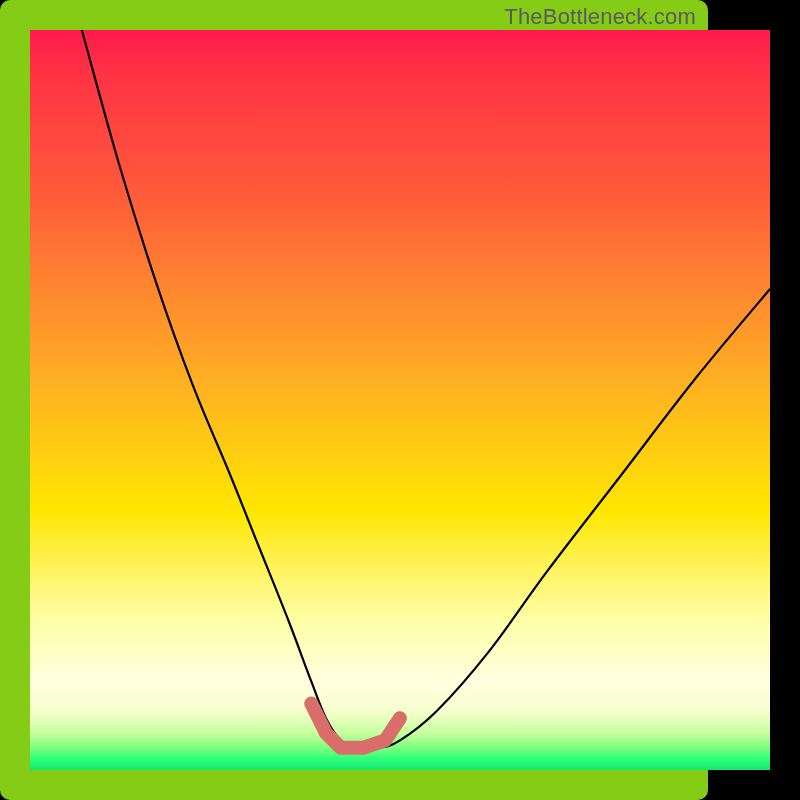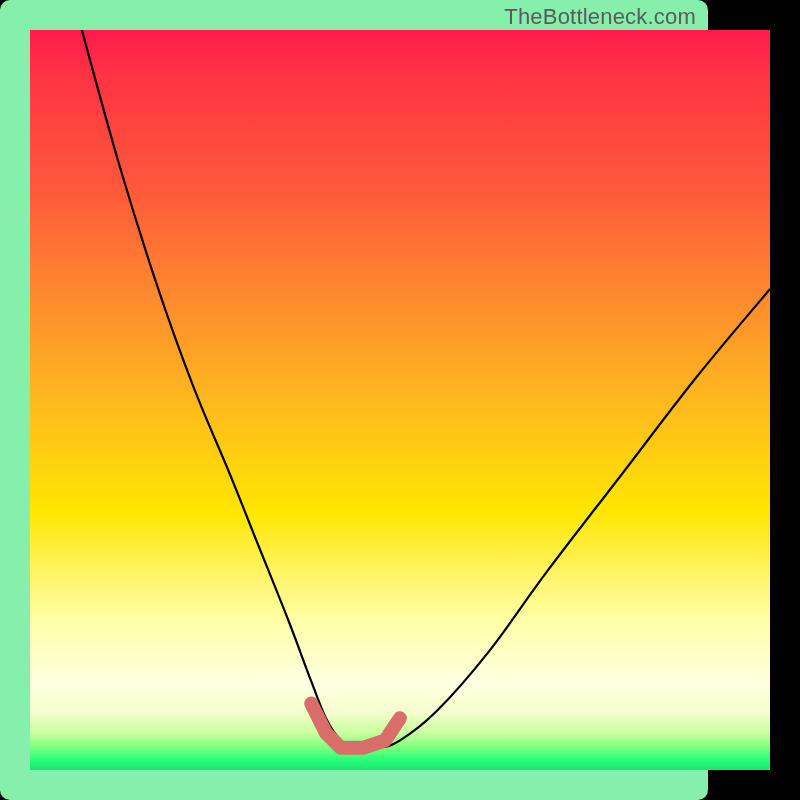--- a/index.html
+++ b/index.html
@@ -10,21 +10,21 @@
     background: #000;
     overflow: hidden;
     font-family: Arial, Helvetica, sans-serif;
   }
   .frame {
     position: absolute;
     left: 0;
     top: 0;
     width: 708px;
     height: 800px;
-    background: #86efac;
+    background: #84cc16;
     border-radius: 10px;
   }
   .watermark {
     position: absolute;
     top: 4px;
     right: 12px;
     color: #5b5b5b;
     font-size: 22px;
     font-weight: 500;
     letter-spacing: 0.2px;

